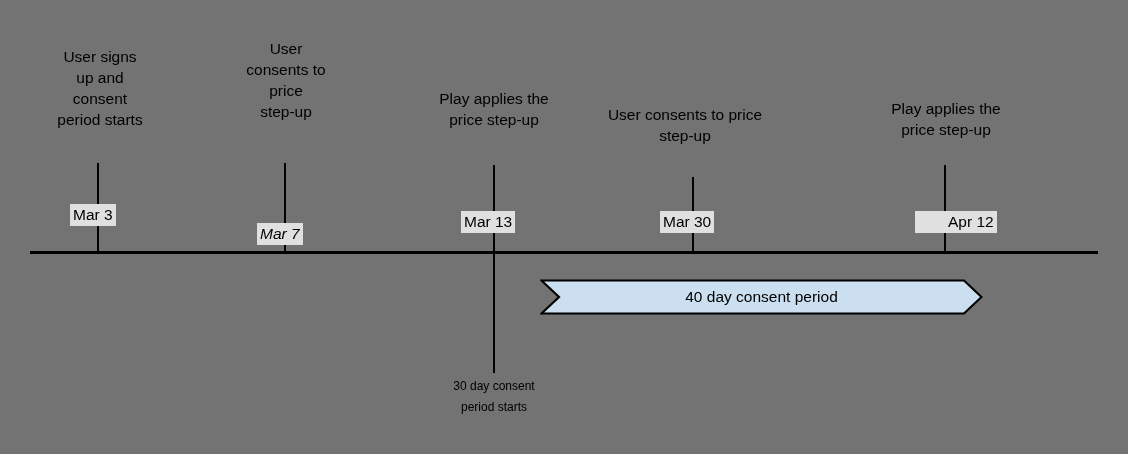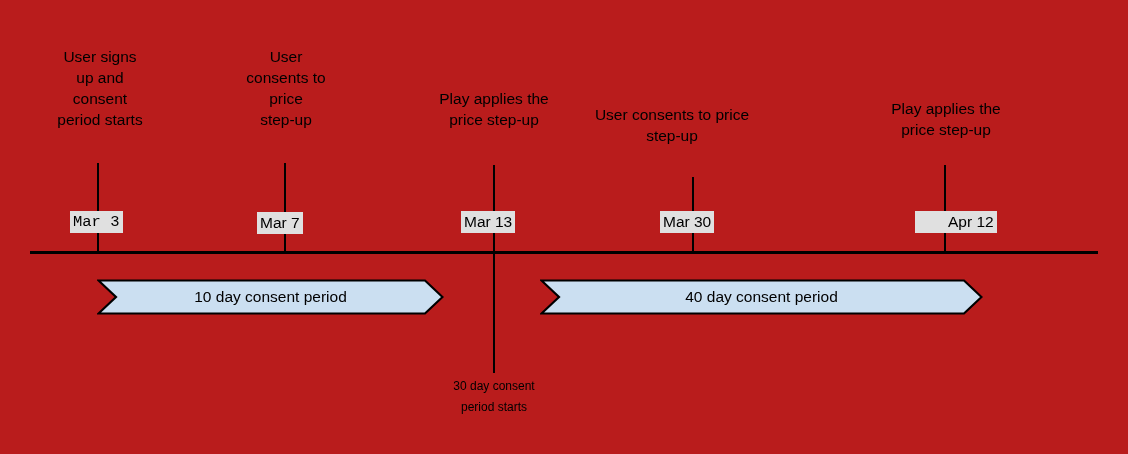--- a/index.html
+++ b/index.html
@@ -9,21 +9,21 @@
   }
   body {
     font-family: "Liberation Sans", sans-serif;
     color: #000000;
   }
   #diagram {
     position: relative;
     width: 1128px;
     height: 454px;
     overflow: hidden;
-    background: #b91c1c;
+    background: #737373;
   }
   .axis-line {
     position: absolute;
     background: #000000;
   }
   .tick {
     position: absolute;
     background: #000000;
     width: 2px;
   }
@@ -78,56 +78,50 @@
 </head>
 <body>
 
 <div id="diagram">
 
   <div class="event-label" style="left:12px; top:46px; width:176px;">User signs
 up and
 consent
 period starts</div>
 
-  <div class="event-label" style="left:200px; top:46px; width:172px;">User
+  <div class="event-label" style="left:200px; top:38px; width:172px;">User
 consents to
 price
 step-up</div>
 
   <div class="event-label" style="left:404px; top:88px; width:180px;">Play applies the
 price step-up</div>
 
-  <div class="event-label" style="left:567px; top:104px; width:210px;">User consents to price
+  <div class="event-label" style="left:580px; top:104px; width:210px;">User consents to price
 step-up</div>
 
   <div class="event-label" style="left:856px; top:98px; width:180px;">Play applies the
 price step-up</div>
 
   <div class="tick" style="left:97px; top:163px; height:89px;"></div>
   <div class="tick" style="left:284px; top:163px; height:89px;"></div>
   <div class="tick" style="left:493px; top:165px; height:87px;"></div>
   <div class="tick" style="left:692px; top:177px; height:75px;"></div>
   <div class="tick" style="left:944px; top:165px; height:87px;"></div>
 
   <div class="tick" style="left:493px; top:252px; height:121px;"></div>
 
-  <div class="date-chip" style="left:70px; top:211px;font-family:Liberation Mono, monospace;">Mar 3</div>
-  <div class="date-chip" style="left:257px; top:212px;">Mar 7</div>
+  <div class="date-chip" style="left:70px; top:204px;">Mar 3</div>
+  <div class="date-chip" style="left:257px; top:223px;font-style:italic;">Mar 7</div>
   <div class="date-chip" style="left:461px; top:211px;">Mar 13</div>
   <div class="date-chip" style="left:660px; top:211px;">Mar 30</div>
   <div class="date-chip" style="left:915px; top:211px;padding-left:33px;">Apr 12</div>
 
   <div class="axis-line" style="left:30px; top:251px; width:1068px; height:3px;"></div>
 
-  <div class="banner" style="left:97px; top:279px; width:347px;">
-    <svg viewBox="0 0 347 36" preserveAspectRatio="none">
-      <polygon points="1.5,1.5 328,1.5 345.5,18 328,34.5 1.5,34.5 19,18" fill="#cbdff1" stroke="#000000" stroke-width="2.2" stroke-linejoin="miter"></polygon>
-    </svg>
-    <div class="banner-label">10 day consent period</div>
-  </div>
 
   <div class="banner" style="left:540px; top:279px; width:443px;">
     <svg viewBox="0 0 443 36" preserveAspectRatio="none">
       <polygon points="1.5,1.5 424,1.5 441.5,18 424,34.5 1.5,34.5 19,18" fill="#cbdff1" stroke="#000000" stroke-width="2.2" stroke-linejoin="miter"></polygon>
     </svg>
     <div class="banner-label">40 day consent period</div>
   </div>
 
   <div class="footnote" style="left:404px; top:376px; width:180px;">30 day consent
 period starts</div>

